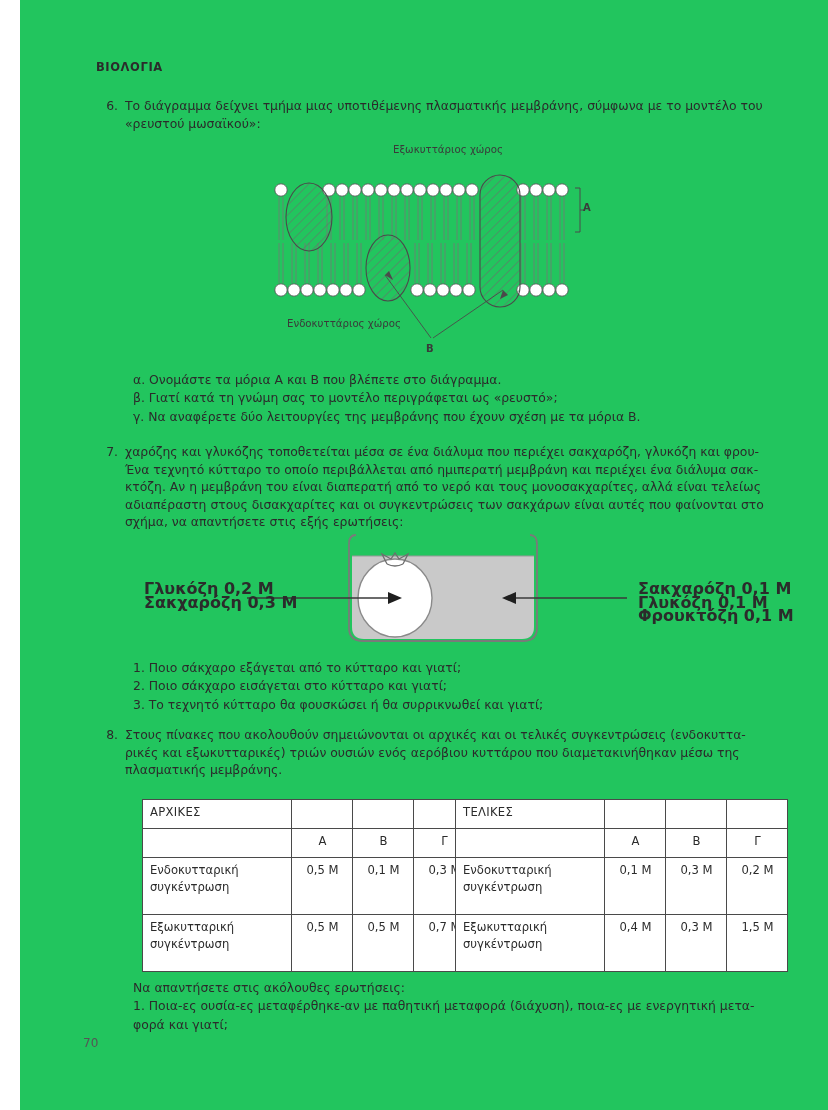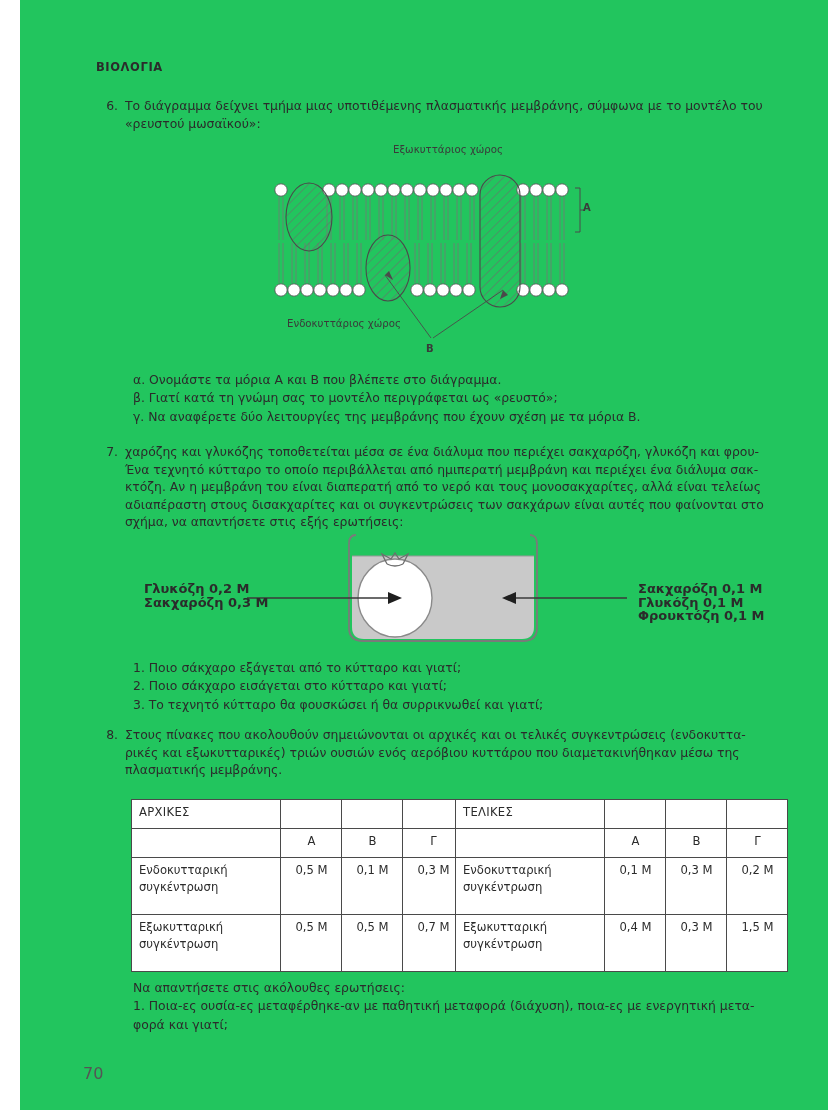--- a/index.html
+++ b/index.html
@@ -88,35 +88,35 @@
   
   .beaker-fig {
     position: absolute;
     left: 110px;
     top: 533px;
     width: 620px;
     height: 118px;
   }
   .beaker-fig .side-lbl {
     position: absolute;
-    font-size: 13px;
+    font-size: 16px;
     font-weight: bold;
     line-height: 13.5px;
     color: #2b2b2b;
     white-space: nowrap;
   }
   .beaker-fig .side-left  { left: 14px;  top: 49px; }
   .beaker-fig .side-right { left: 508px; top: 49px; }
 
   
   .tbl-wrap {
     position: absolute;
     top: 799px;
   }
-  .tbl-wrap.left  { left: 111px; }
+  .tbl-wrap.left  { left: 122px; }
   .tbl-wrap.right { left: 435px; }
 
   table.conc {
     border-collapse: collapse;
     font-size: 11.6px;
     color: #2b2b2b;
   }
   table.conc td {
     border: 1px solid #4a4a4a;
     padding: 4px 6px 4px 7px;
@@ -128,22 +128,22 @@
   table.conc td.c-val    { width: 47px; text-align: center; white-space: nowrap; }
   table.conc td.c-head   { text-align: center; font-weight: normal; height: 18px; }
   table.conc td.c-title  { font-weight: normal; letter-spacing: 0.3px; }
   table.conc td.tall     { height: 48px; }
   table.conc td.tall-v   { height: 48px; }
 
   
   .page-number {
     position: absolute;
     left: 63px;
-    top: 1064px;
-    font-size: 16px;
+    top: 1036px;
+    font-size: 12px;
     color: #555;
   }
 </style>
 </head>
 <body>
 
 <div class="page">
 
   <div class="subject-header">ΒΙΟΛΟΓΙΑ</div>
 

